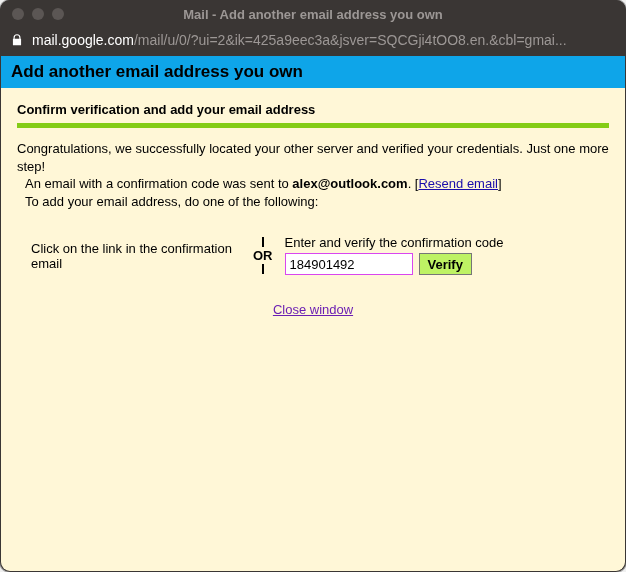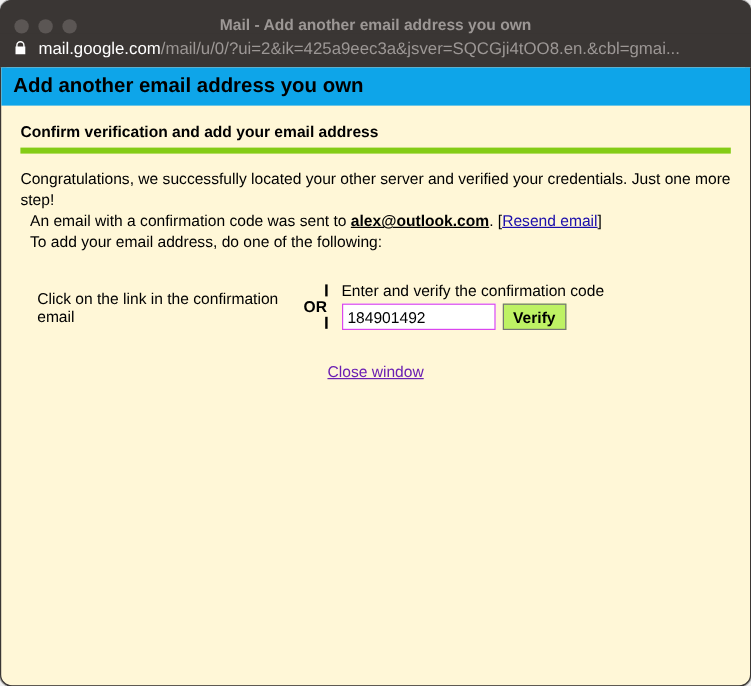--- a/index.html
+++ b/index.html
@@ -17,21 +17,21 @@
       background: #3a3634;
       box-shadow: 0 0 0 1px rgba(0,0,0,0.3);
       display: flex;
       flex-direction: column;
       overflow: hidden;
     }
     .titlebar {
       height: 28px;
       background: #3a3634;
       display: flex;
-      align-items: flex-end;
+      align-items: center;
       position: relative;
     }
     .traffic-lights {
       display: flex;
       gap: 8px;
       padding-left: 12px;
     }
     .tl {
       width: 12px;
       height: 12px;
@@ -98,41 +98,41 @@
       margin-bottom: 12px;
     }
     .congrats {
       line-height: 1.35;
     }
     .instr-block {
       padding-left: 8px;
       margin-bottom: 24px;
       line-height: 1.4;
     }
-    .instr-block .sent-to { font-weight: bold; text-decoration: underline; }
+    .instr-block .sent-to { font-weight: bold; }
     .resend-link {
       color: #1a0dab;
       text-decoration: underline;
       cursor: pointer;
     }
     .options-row {
       display: flex;
       align-items: flex-start;
       gap: 10px;
       padding-left: 14px;
       margin-bottom: 26px;
     }
     .opt-left {
       width: 210px;
       padding-top: 6px;
     }
     .or-sep {
       display: flex;
       flex-direction: column;
-      align-items: flex-end;
+      align-items: center;
       font-size: 13px;
       font-weight: bold;
       line-height: 1;
       padding: 0 2px;
     }
     .or-sep .bar {
       width: 2px;
       height: 10px;
       background: #000;
       margin: 2px 0;

